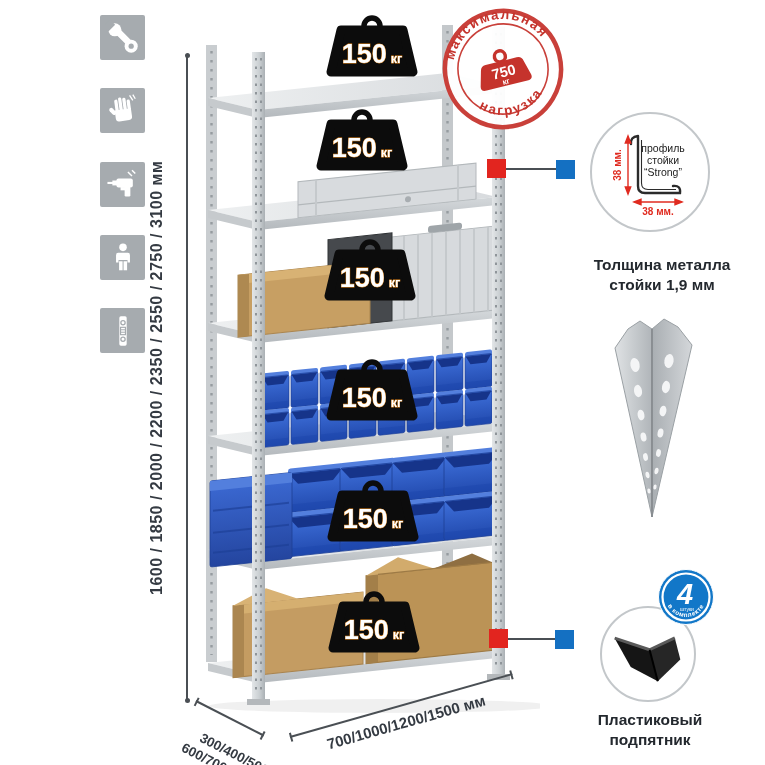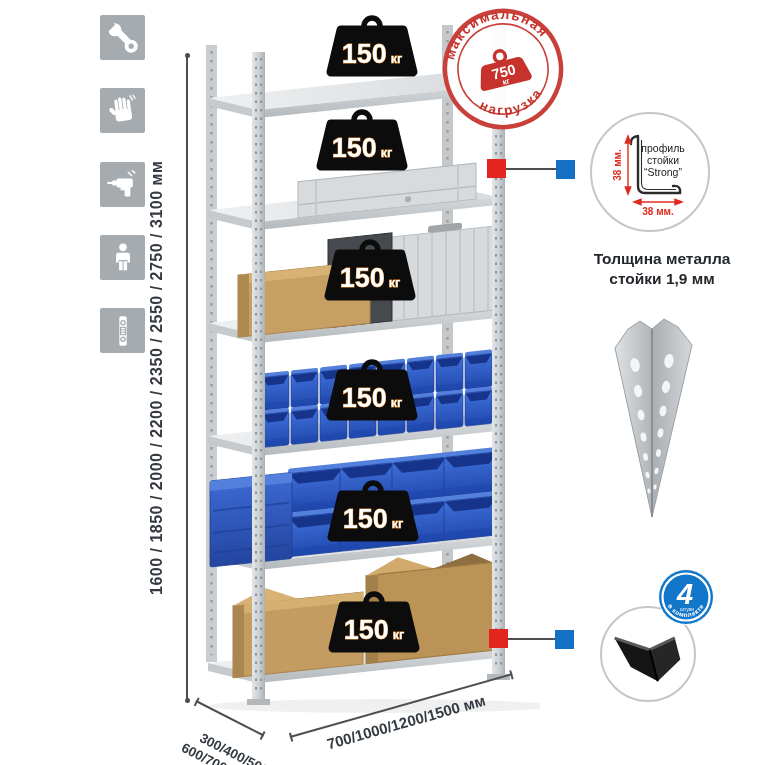--- a/index.html
+++ b/index.html
@@ -300,21 +300,21 @@
       <path d="M48,92 H 92" fill="none"></path>
       <path d="M46,92 L53,89.3 L53,94.7 Z"></path>
       <path d="M94,92 L87,89.3 L87,94.7 Z"></path>
     </g>
     <text transform="rotate(-90 33 55)" x="33" y="55" text-anchor="middle" font-size="10" font-weight="bold" fill="#e02b20">38 мм.</text>
     <text x="70" y="105" text-anchor="middle" font-size="10" font-weight="bold" fill="#e02b20">38 мм.</text>
     <text x="75" y="42" text-anchor="middle" font-size="10.5" fill="#222">профиль</text>
     <text x="75" y="54" text-anchor="middle" font-size="10.5" fill="#222">стойки</text>
     <text x="75" y="66" text-anchor="middle" font-size="10.5" fill="#222">“Strong”</text>
   </svg>
-  <div class="caption" style="left:582px;top:249px">
+  <div class="caption" style="left:582px;top:255px">
     <span>Толщина металла</span><br>
     <span>стойки 1,9 мм</span>
   </div>
 
   <svg class="abs" style="left:595px;top:303px" width="115" height="230" viewBox="0 0 115 230">
     <defs>
       <linearGradient id="gAngL" x1="0" y1="0" x2="1" y2="0">
         <stop offset="0" stop-color="#dfe2e4"></stop>
           <stop offset="1" stop-color="#b0b5b9"></stop>
       </linearGradient>
@@ -359,20 +359,24 @@
         <path id="badgeArc" d="M 9,29 A 20 20 0 0 0 49,29"></path>
       </defs>
     <circle cx="29" cy="29" r="27.5" fill="#1277c8" stroke="#ffffff" stroke-width="1"></circle>
     <circle cx="29" cy="29" r="23.5" fill="none" stroke="#ffffff" stroke-width="2.2"></circle>
     <text x="28" y="36" text-anchor="middle" font-size="29" font-weight="bold" font-style="italic" fill="#ffffff">4</text>
     <text x="30" y="42.5" text-anchor="middle" font-size="5" fill="#ffffff">штуки</text>
     <text font-size="6.3" font-weight="bold" fill="#ffffff" letter-spacing="0.6">
       <textPath href="#badgeArc" startOffset="50%" text-anchor="middle">в комплекте</textPath>
     </text>
   </svg>
+  <div class="caption" style="left:570px;top:710px">
+    <span>Пластиковый</span><br>
+    <span>подпятник</span>
+  </div>
 
   <div class="dim-line" style="left:290px;top:736px;width:231px;transform:rotate(-15.8deg)"></div>
   <div class="dim-text" style="left:305px;top:742px;width:210px;text-align:center;transform:rotate(-15.8deg)">700/1000/1200/1500 мм</div>
 
   <div class="dim-line" style="left:196px;top:700px;width:76px;transform:rotate(27deg)"></div>
   <div class="dim-text dim-text-small" style="left:172px;top:716px;width:130px;transform:rotate(27deg)">
     <span>300/400/500</span><br>
     <span>600/700/800 мм</span>
   </div>
 

